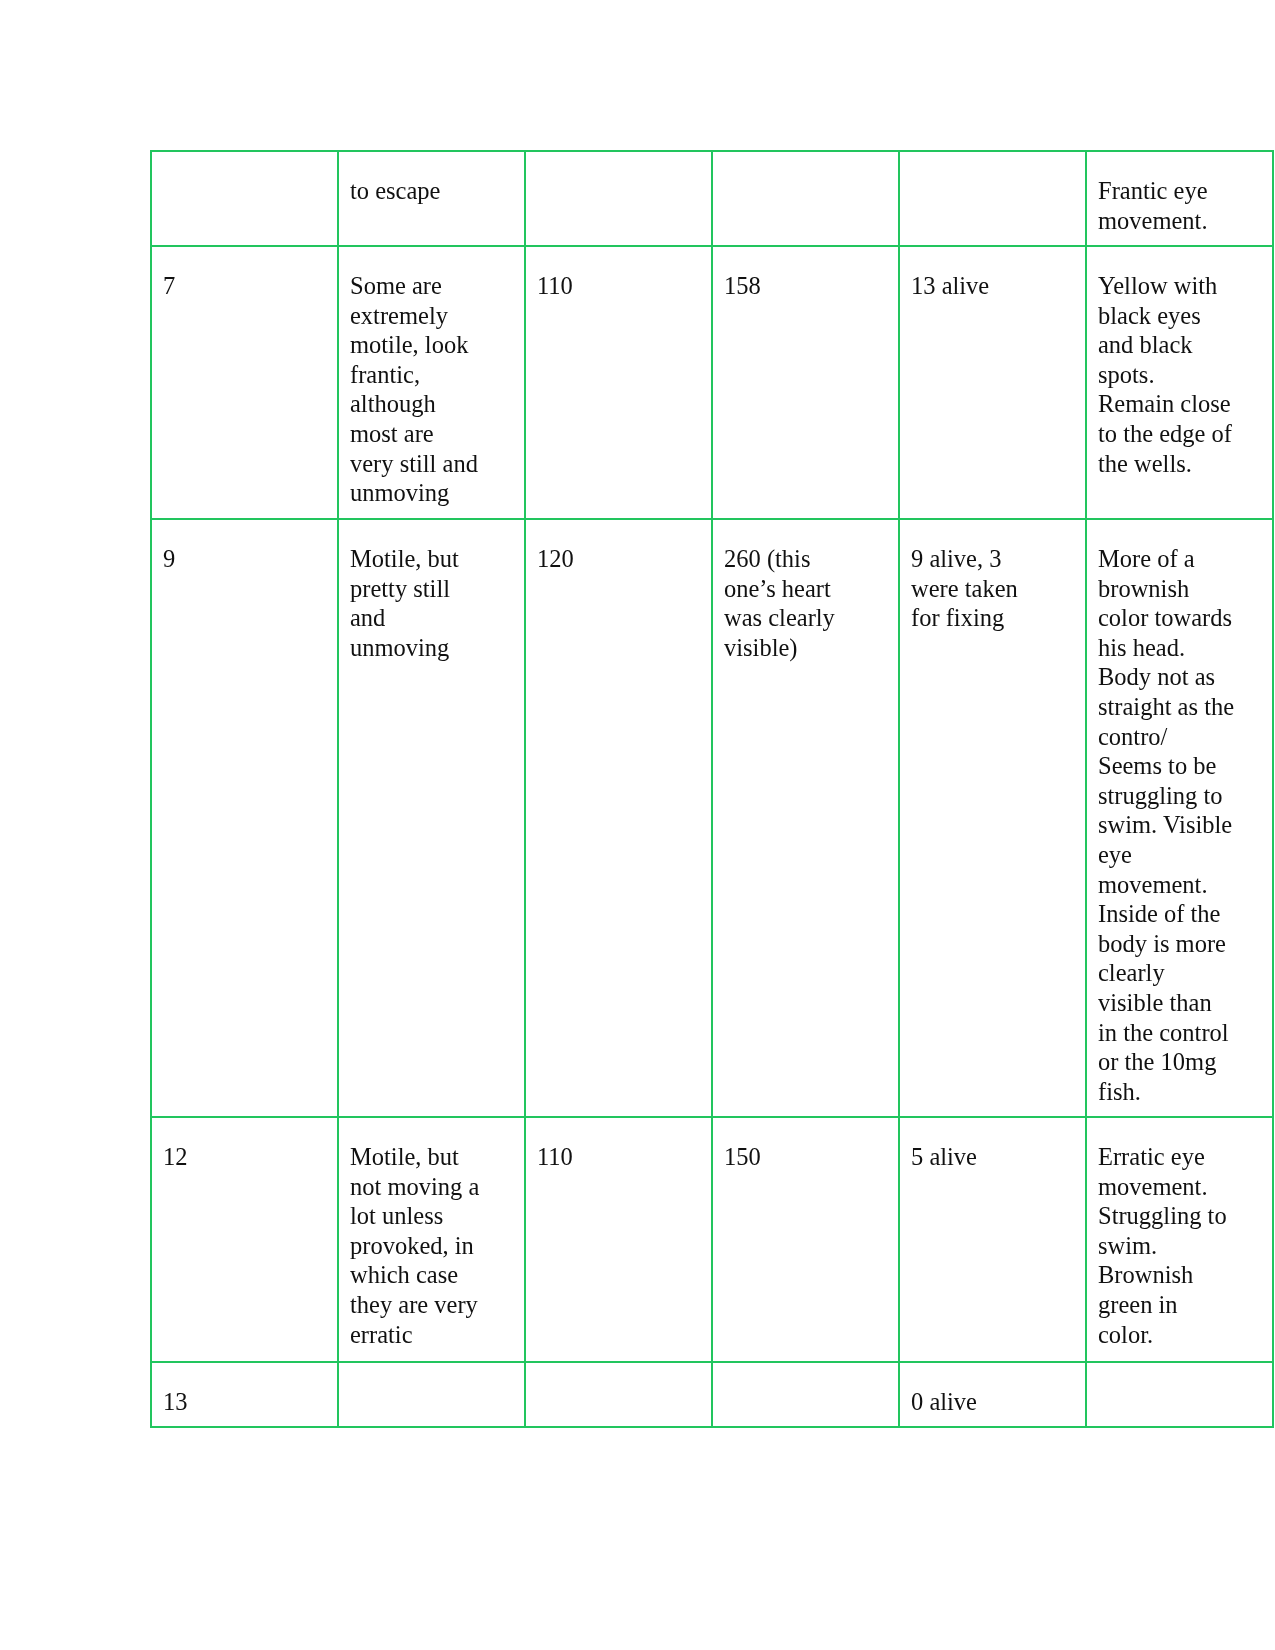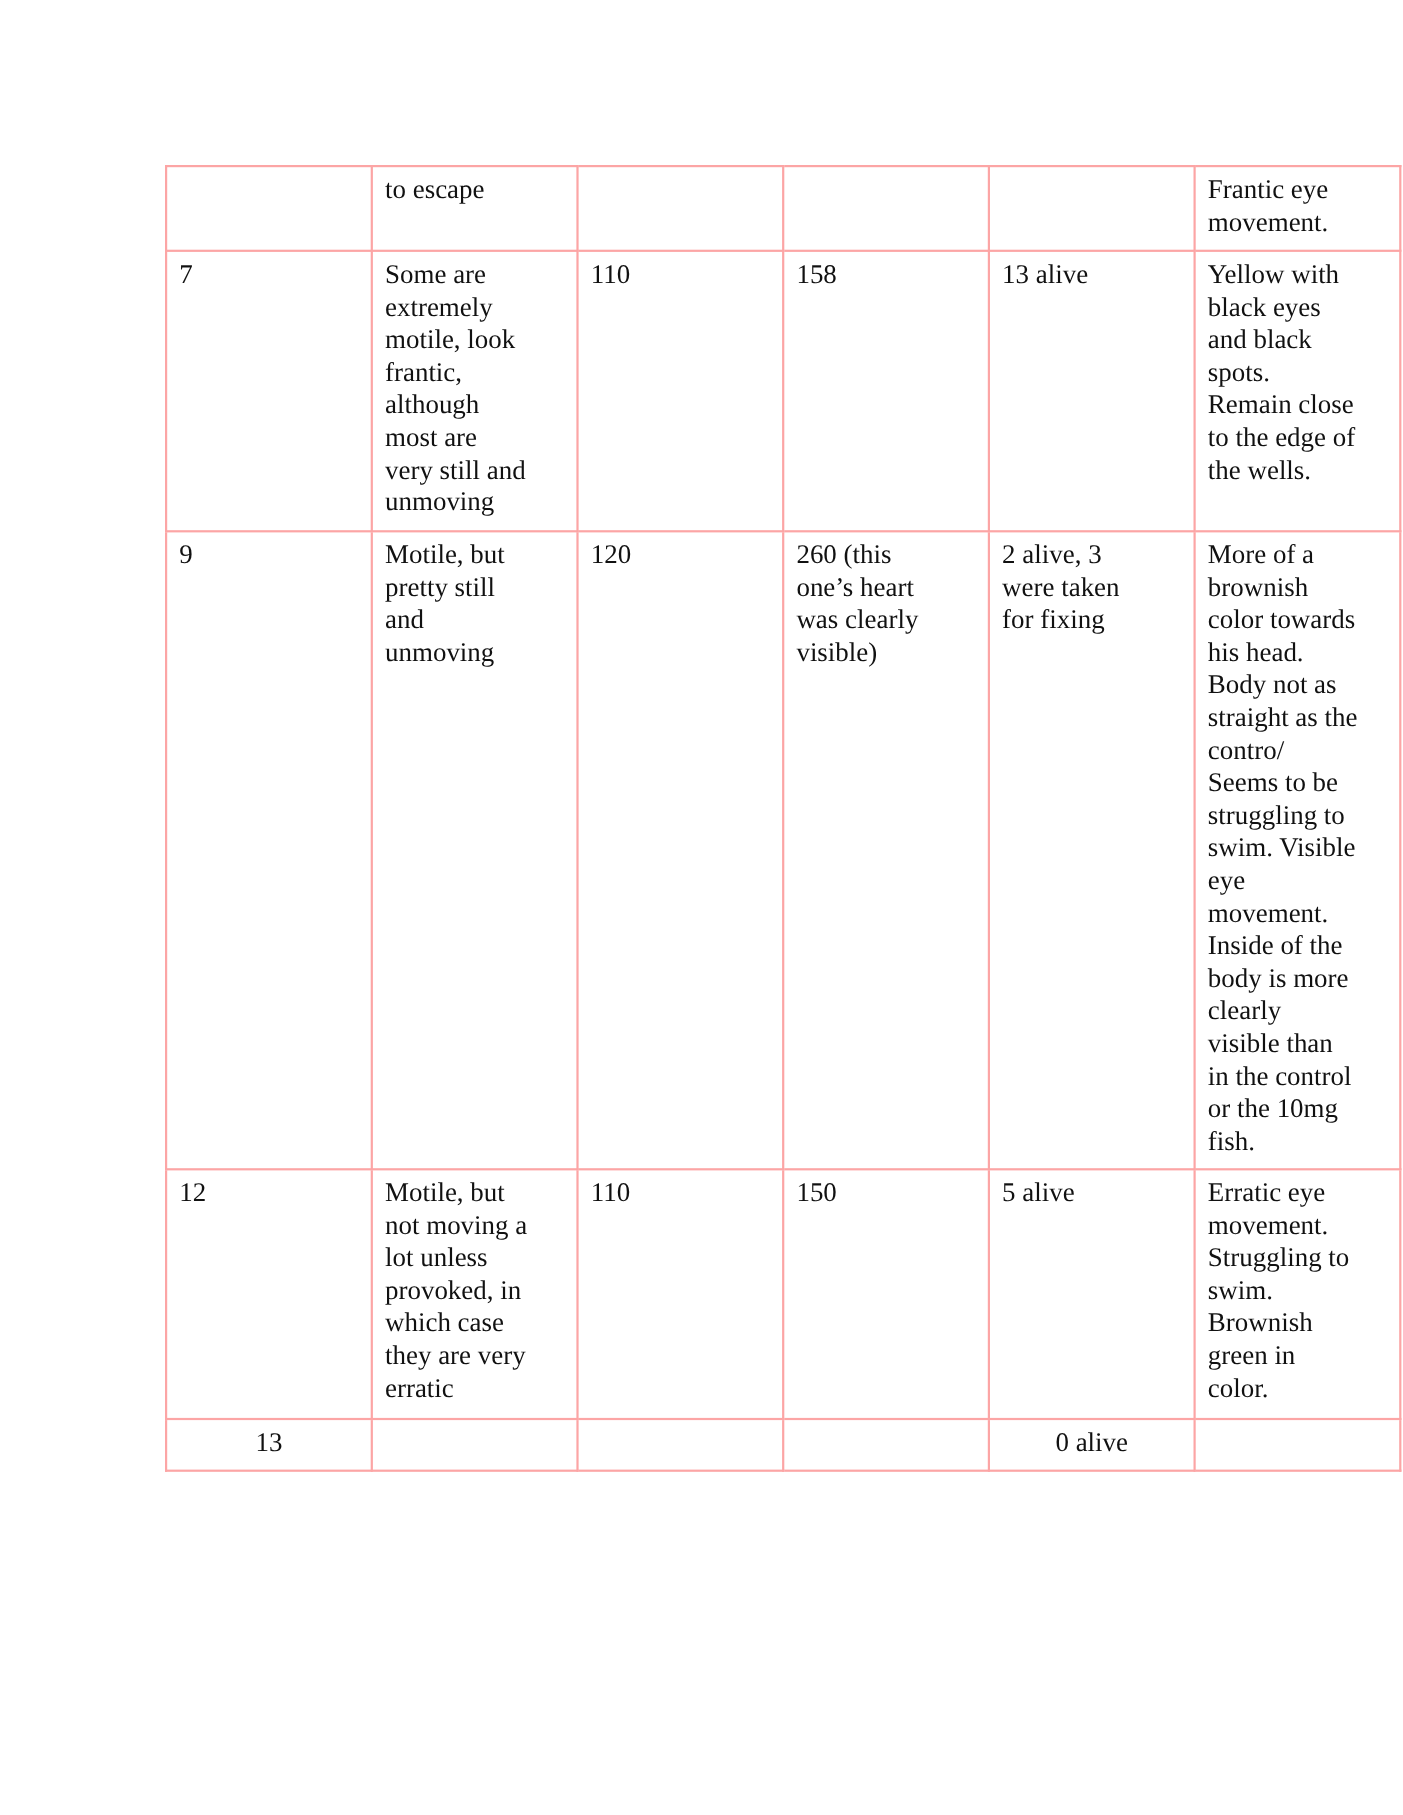--- a/index.html
+++ b/index.html
@@ -5,29 +5,29 @@
   html, body { margin: 0; padding: 0; background: #ffffff; }
   body { width: 1275px; height: 1650px; position: relative; overflow: hidden; }
   .page { position: absolute; left: 0; top: 0; width: 1275px; height: 1650px; background: #fff; }
   table.obs {
     position: absolute; left: 150px; top: 150px;
     width: 978px; border-collapse: collapse; table-layout: fixed;
     font-family: "Liberation Serif", "DejaVu Serif", serif;
     font-size: 24.5px; line-height: 29.6px; color: #111;
   }
   table.obs td {
-    border: 2px solid #fca5a5; vertical-align: top;
-    padding: 6px 11px 8px 11px; width: 163px;
+    border: 2px solid #22c55e; vertical-align: top;
+    padding: 24px 11px 8px 11px; width: 163px;
     word-wrap: break-word;
   }
   tr.r0 td { height: 61px; }
   tr.r1 td { height: 239px; }
   tr.r2 td { height: 564px; }
   tr.r3 td { height: 211px; font-family: Liberation Serif, serif; }
-  tr.r4 td { height: 31px; text-align: center; }
+  tr.r4 td { height: 31px; }
   .cell-text { white-space: pre-line; display: block; }
 </style>
 </head>
 <body>
 
 <div class="page">
   <table class="obs">
     <tbody>
       <tr class="r0">
         <td>
@@ -96,21 +96,21 @@
         <td>
             <span class="cell-text">120</span>
           </td>
         <td>
             <span class="cell-text">260 (this
 one’s heart
 was clearly
 visible)</span>
           </td>
         <td>
-            <span class="cell-text">2 alive, 3
+            <span class="cell-text">9 alive, 3
 were taken
 for fixing</span>
           </td>
         <td>
             <span class="cell-text">More of a
 brownish
 color towards
 his head.
 Body not as
 straight as the

